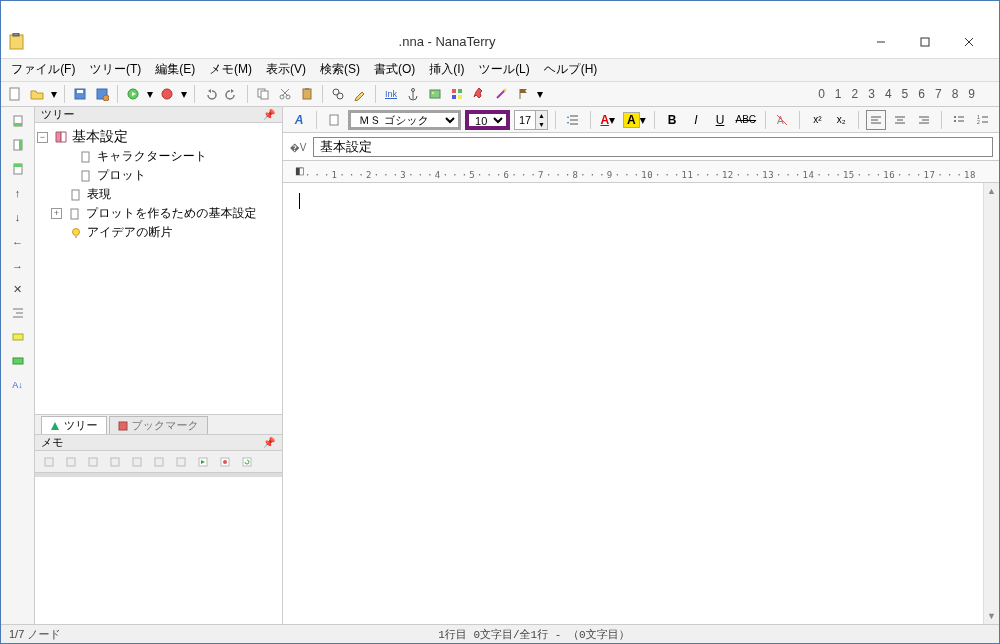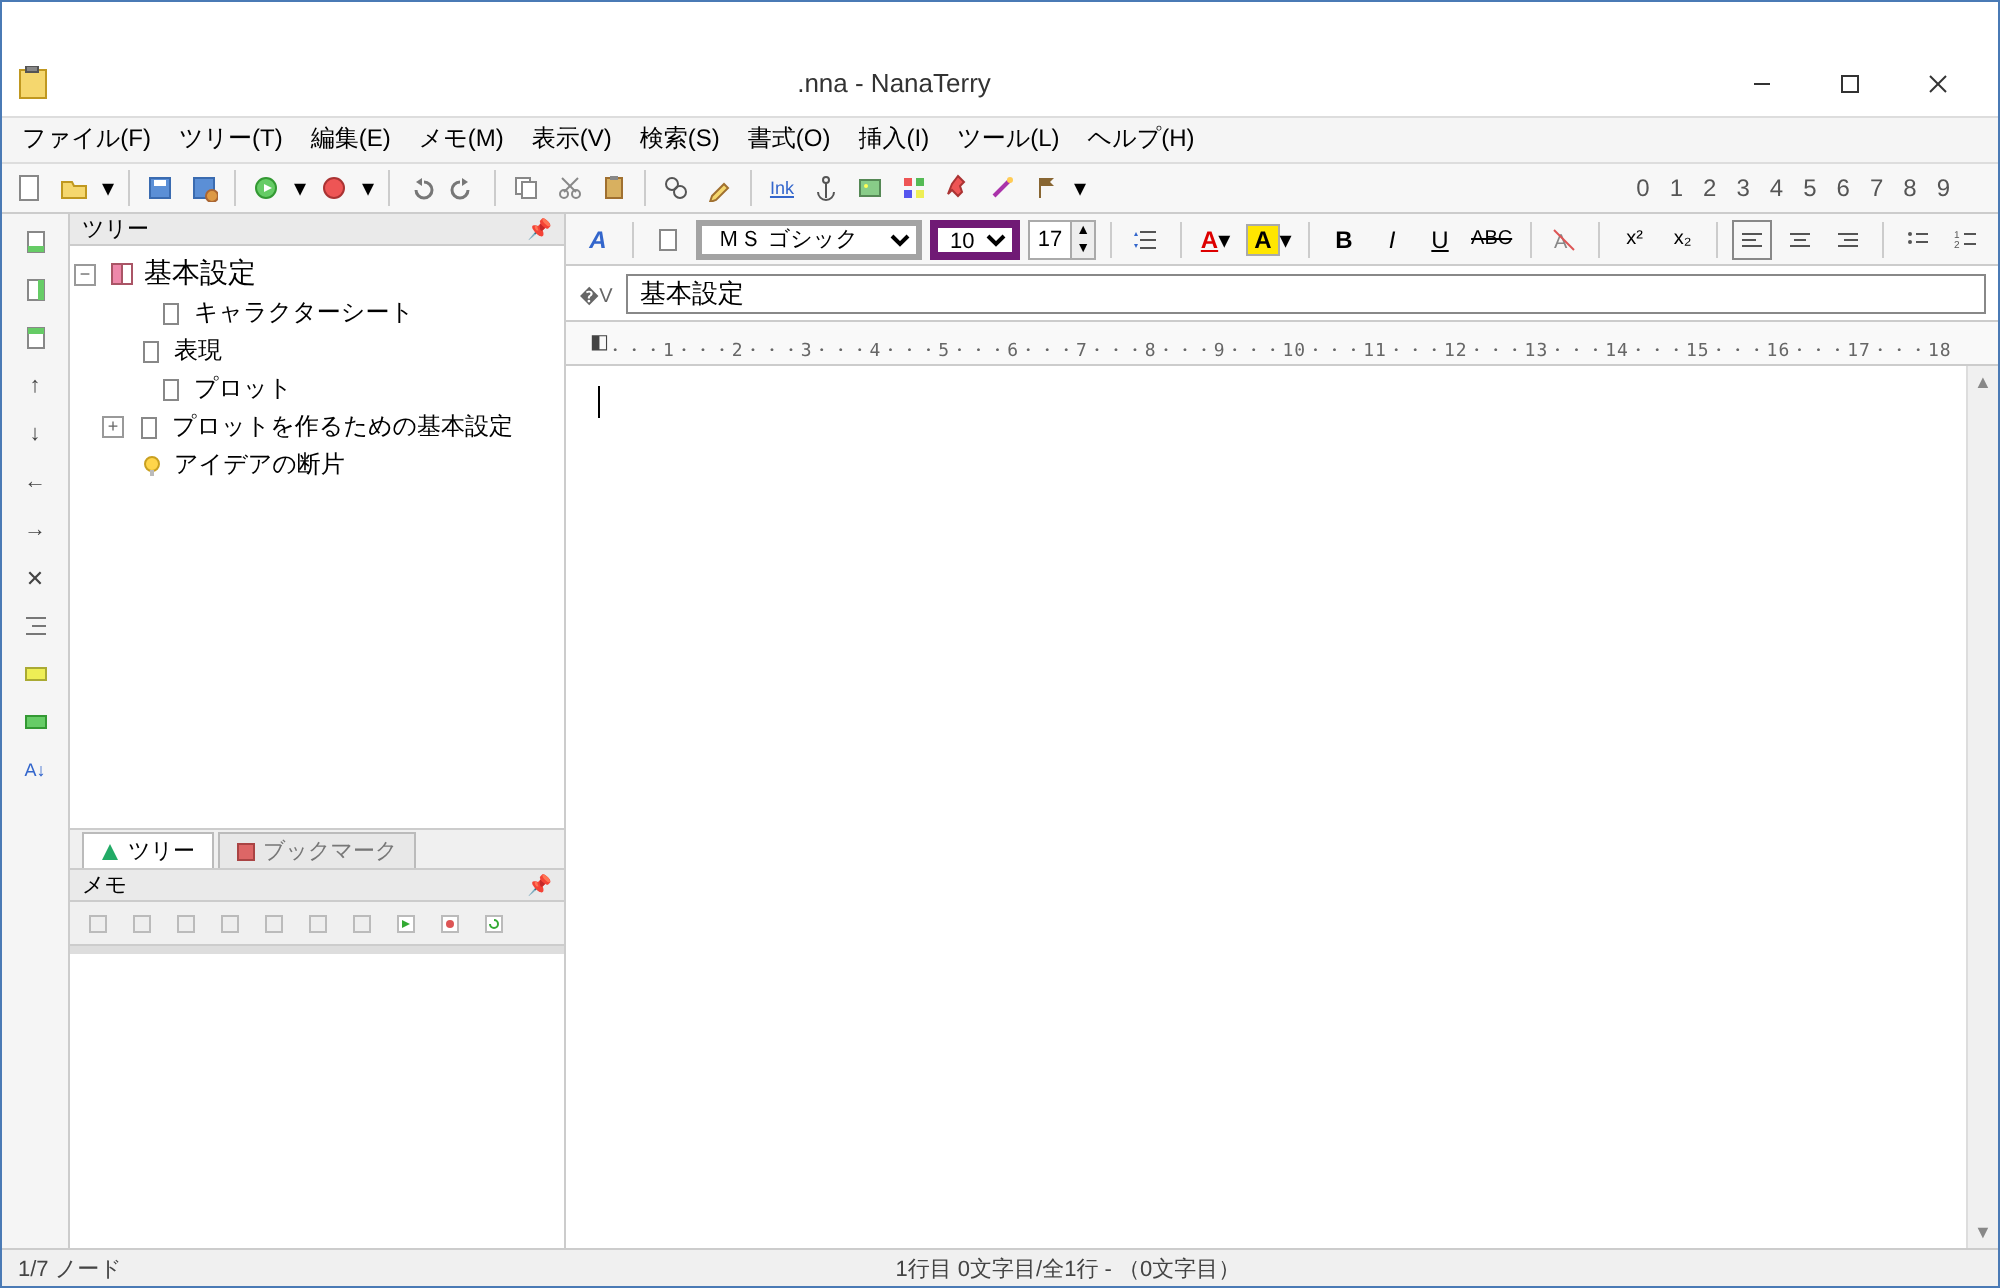--- a/index.html
+++ b/index.html
@@ -72,21 +72,21 @@
 
 .editor-body { flex:1; background:#fff; position:relative; padding:8px 16px; overflow:auto; }
 .editor-body .cursor-line { width:1px; height:16px; background:#000; position:absolute; left:16px; top:10px; }
 .vscroll { position:absolute; right:0; top:0; bottom:0; width:16px; background:#f0f0f0; border-left:1px solid #ddd; }
 .vscroll .up, .vscroll .down { height:16px; display:flex; align-items:center; justify-content:center; color:#888; font-size:9px; cursor:pointer;}
 .vscroll .down { position:absolute; bottom:0; width:100%;}
 
 
 .statusbar { height:19px; background:#f0f0f0; border-top:1px solid #ccc; display:flex; align-items:center; font-size:11px; color:#444; }
 .statusbar .sb-left { padding:0 8px; }
-.statusbar .sb-center { flex:1; text-align:center; }
+.statusbar .sb-center { flex:1; text-align:center;font-family:Liberation Mono, monospace; }
 
 svg { display:block; }
 </style>
 </head>
 <body>
 
 <div class="window">
 
   <div class="titlebar">
     <span class="app-icon">
@@ -333,36 +333,36 @@
           <span class="node-label boldnode">基本設定</span>
         </div>
         <div class="treenode indent2">
           <span class="node-icon">
               <svg width="12" height="12">
                 <rect x="2" y="1" width="7" height="10" fill="#fff" stroke="#888"></rect>
               </svg>
             </span>
           <span class="node-label">キャラクターシート</span>
         </div>
+        <div class="treenode indent2">
+          <span class="node-icon">
+              <svg width="12" height="12">
+                <rect x="2" y="1" width="7" height="10" fill="#fff" stroke="#888"></rect>
+              </svg>
+            </span>
+          <span class="node-label">プロット</span>
+        </div>
         <div class="treenode indent1">
           <span class="tree-dotline"></span>
           <span class="node-icon">
               <svg width="12" height="12">
                 <rect x="2" y="1" width="7" height="10" fill="#fff" stroke="#888"></rect>
               </svg>
             </span>
           <span class="node-label">表現</span>
-        </div>
-        <div class="treenode indent2">
-          <span class="node-icon">
-              <svg width="12" height="12">
-                <rect x="2" y="1" width="7" height="10" fill="#fff" stroke="#888"></rect>
-              </svg>
-            </span>
-          <span class="node-label">プロット</span>
         </div>
         <div class="treenode indent1">
           <span class="tree-toggle">+</span>
           <span class="node-icon">
               <svg width="12" height="12">
                 <rect x="2" y="1" width="7" height="10" fill="#fff" stroke="#888"></rect>
               </svg>
             </span>
           <span class="node-label">プロットを作るための基本設定</span>
         </div>

